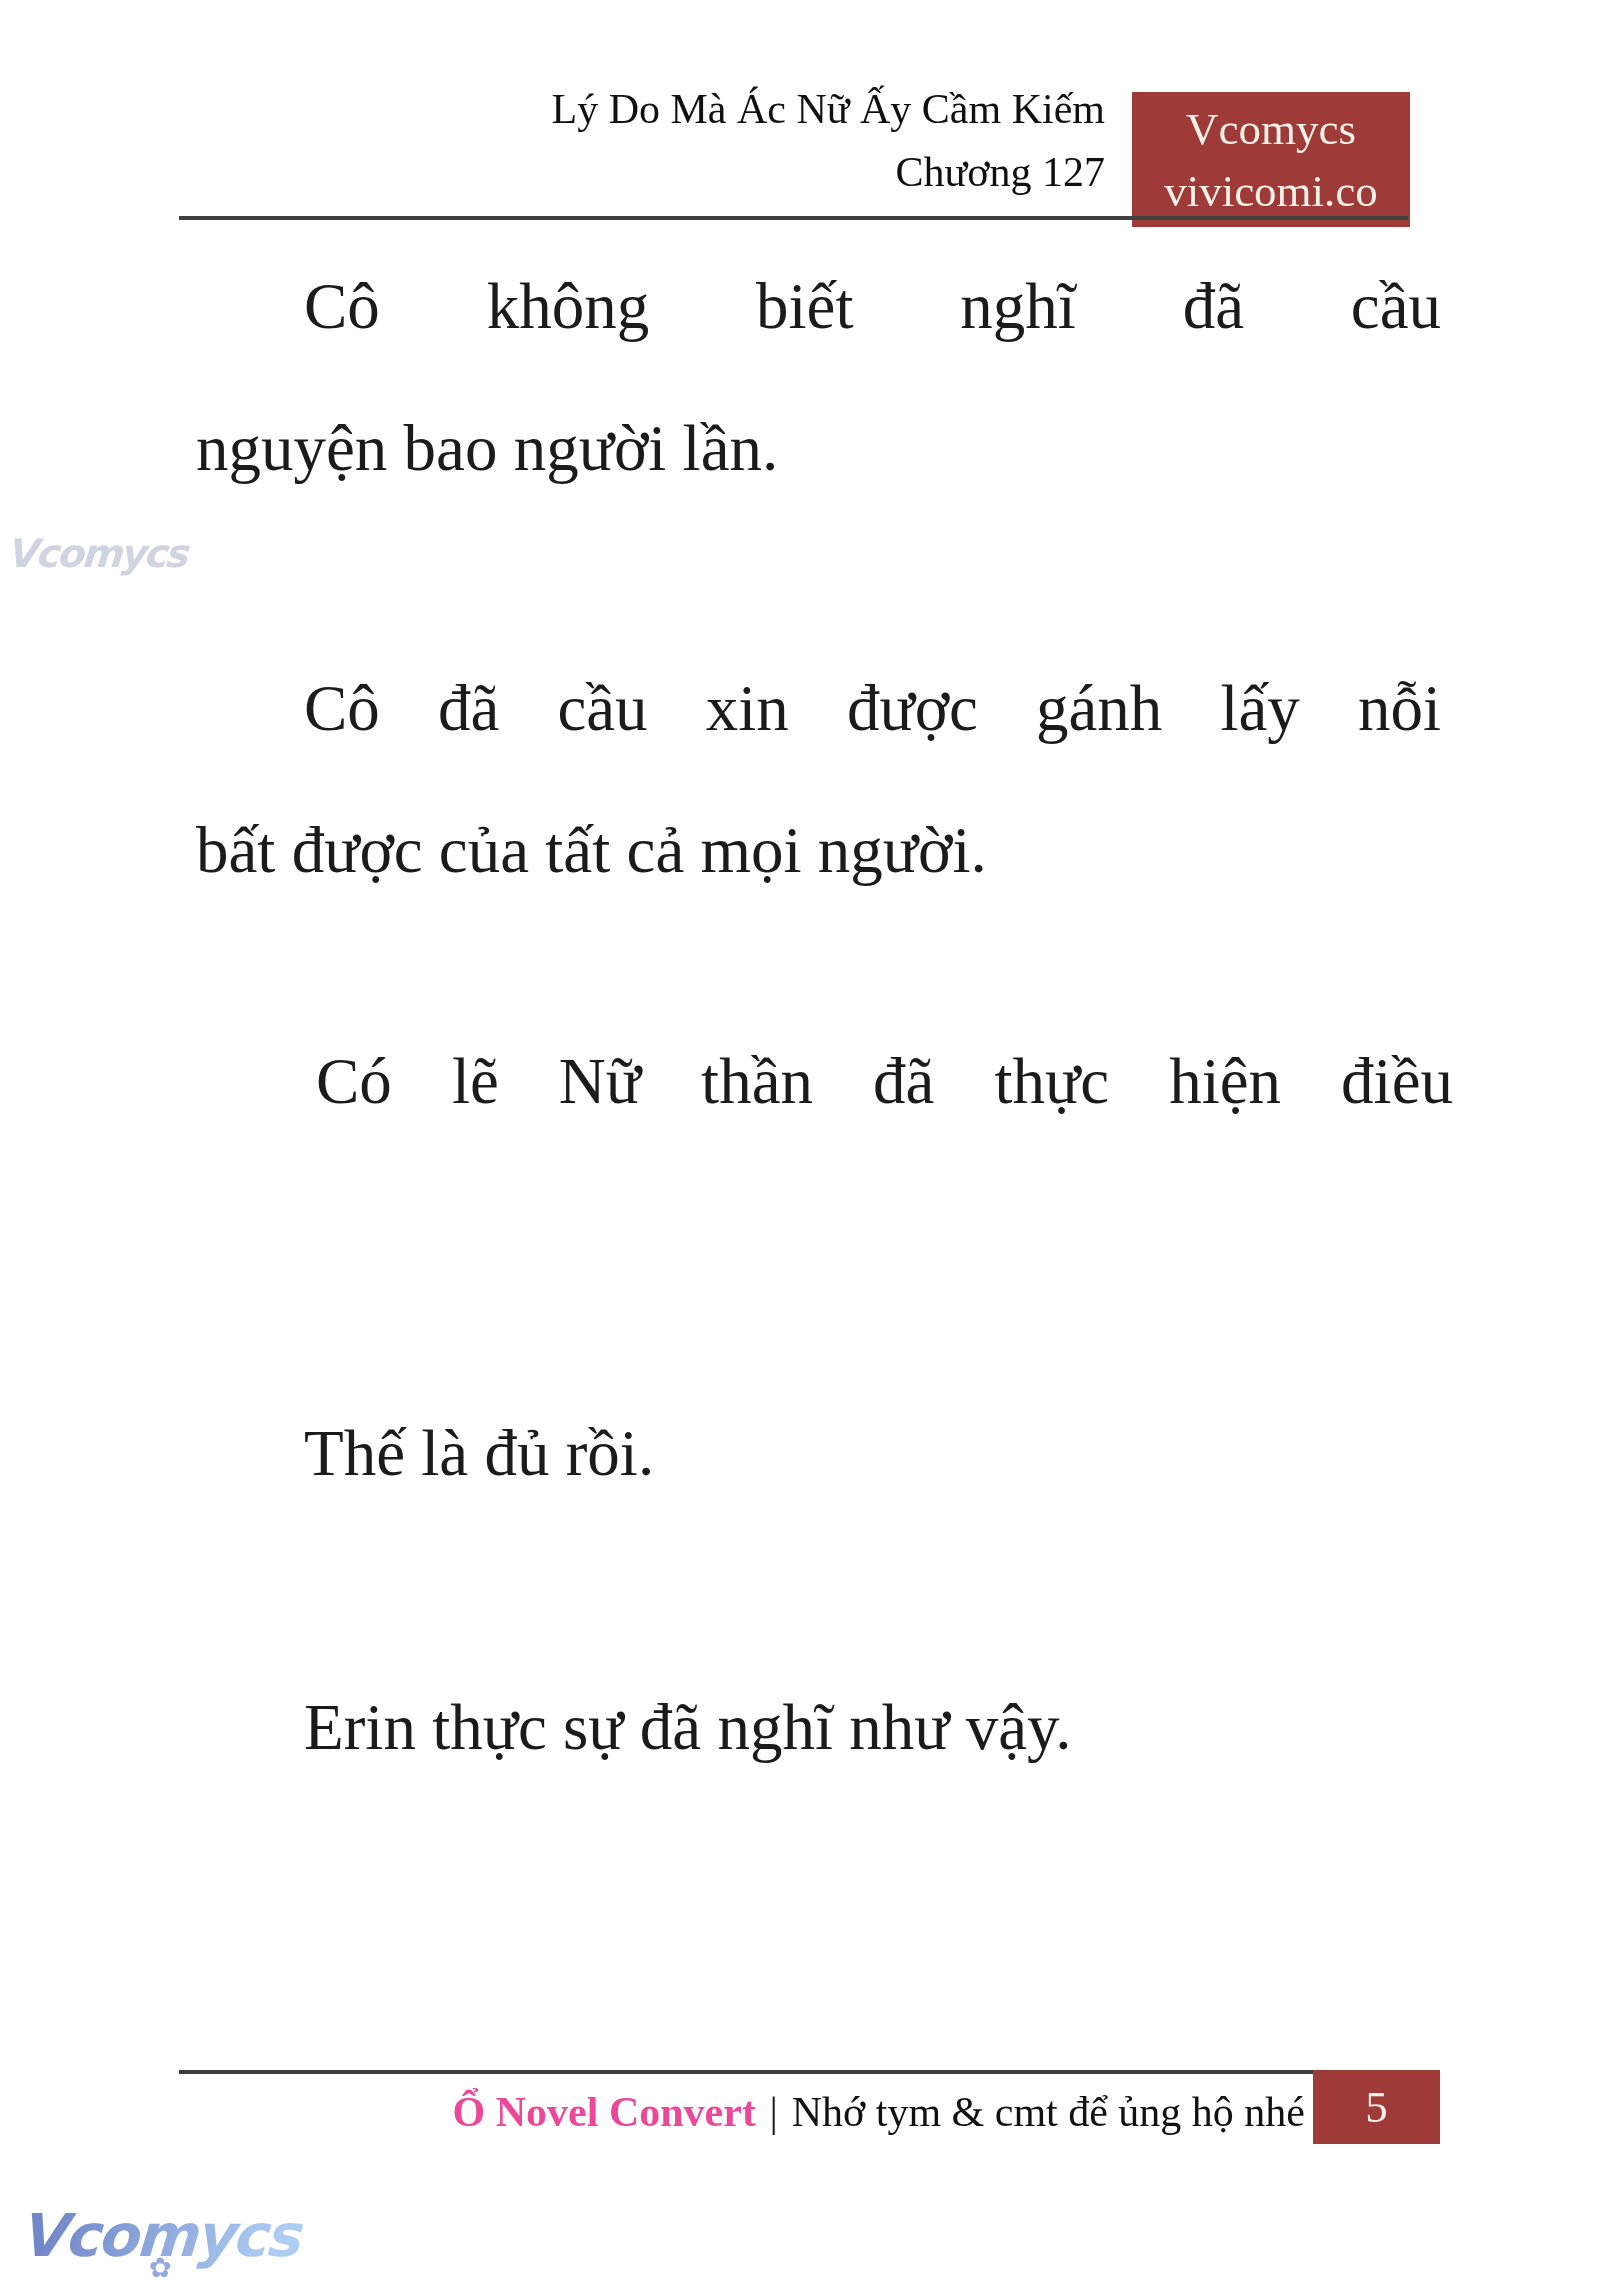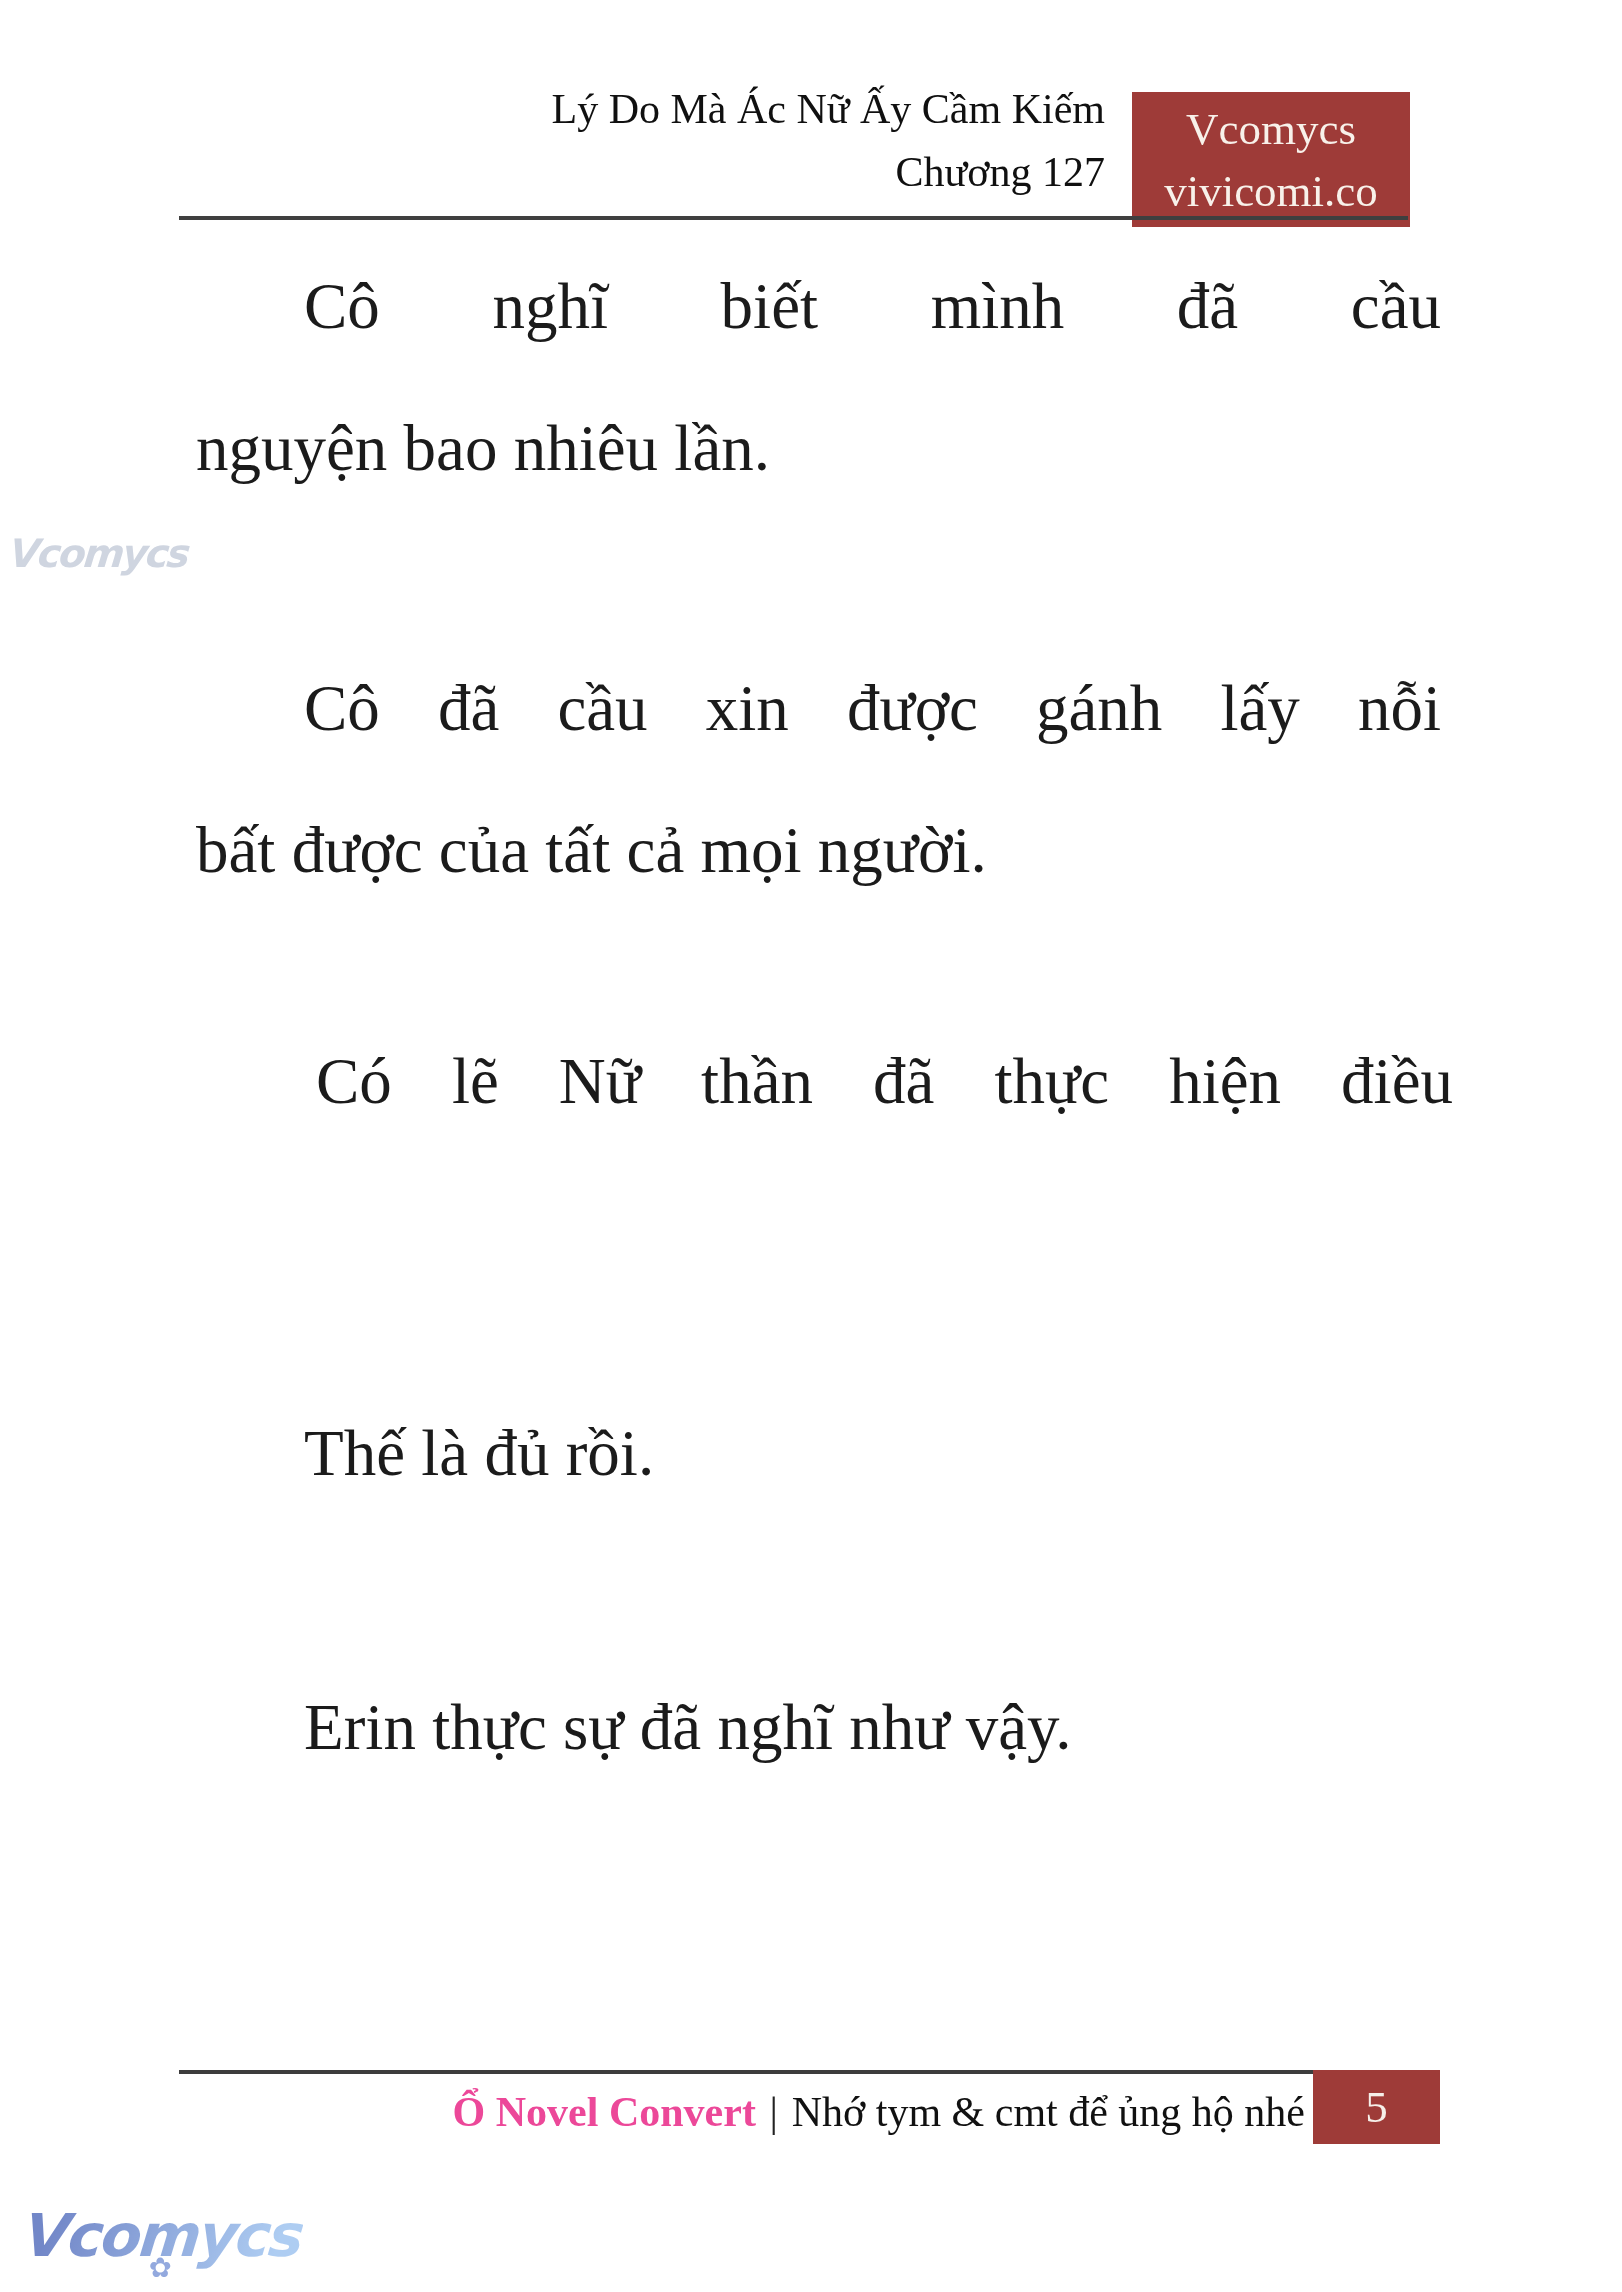--- a/index.html
+++ b/index.html
@@ -98,22 +98,22 @@
   </div>
 
   <div class="brand-box">
     <div>Vcomycs</div>
     <div>vivicomi.co</div>
   </div>
 
   <div class="header-rule"></div>
 
   <div class="para" id="p1">
-    <span class="line first stretch">Cô nghĩ biết mình đã cầu</span>
-    <span class="line">nguyện bao nhiêu lần.</span>
+    <span class="line first stretch">Cô không biết nghĩ đã cầu</span>
+    <span class="line">nguyện bao người lần.</span>
   </div>
 
   <div class="para" id="p2">
     <span class="line first stretch">Cô đã cầu xin được gánh lấy nỗi</span>
     <span class="line">bất được của tất cả mọi người.</span>
   </div>
 
   <div class="para" id="p3">
     <span class="line first stretch">Có lẽ Nữ thần đã thực hiện điều</span>
   </div>

